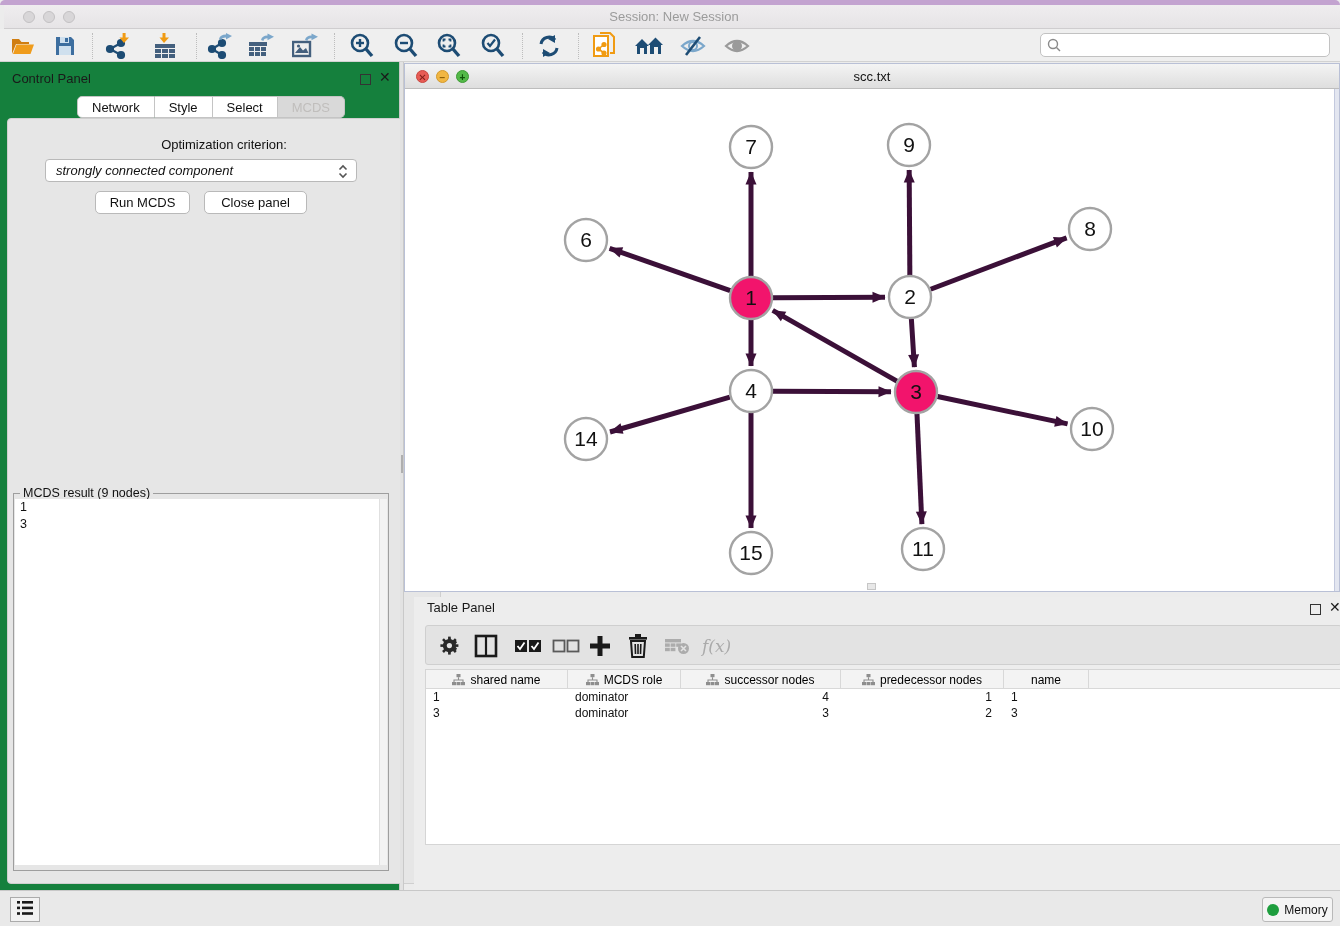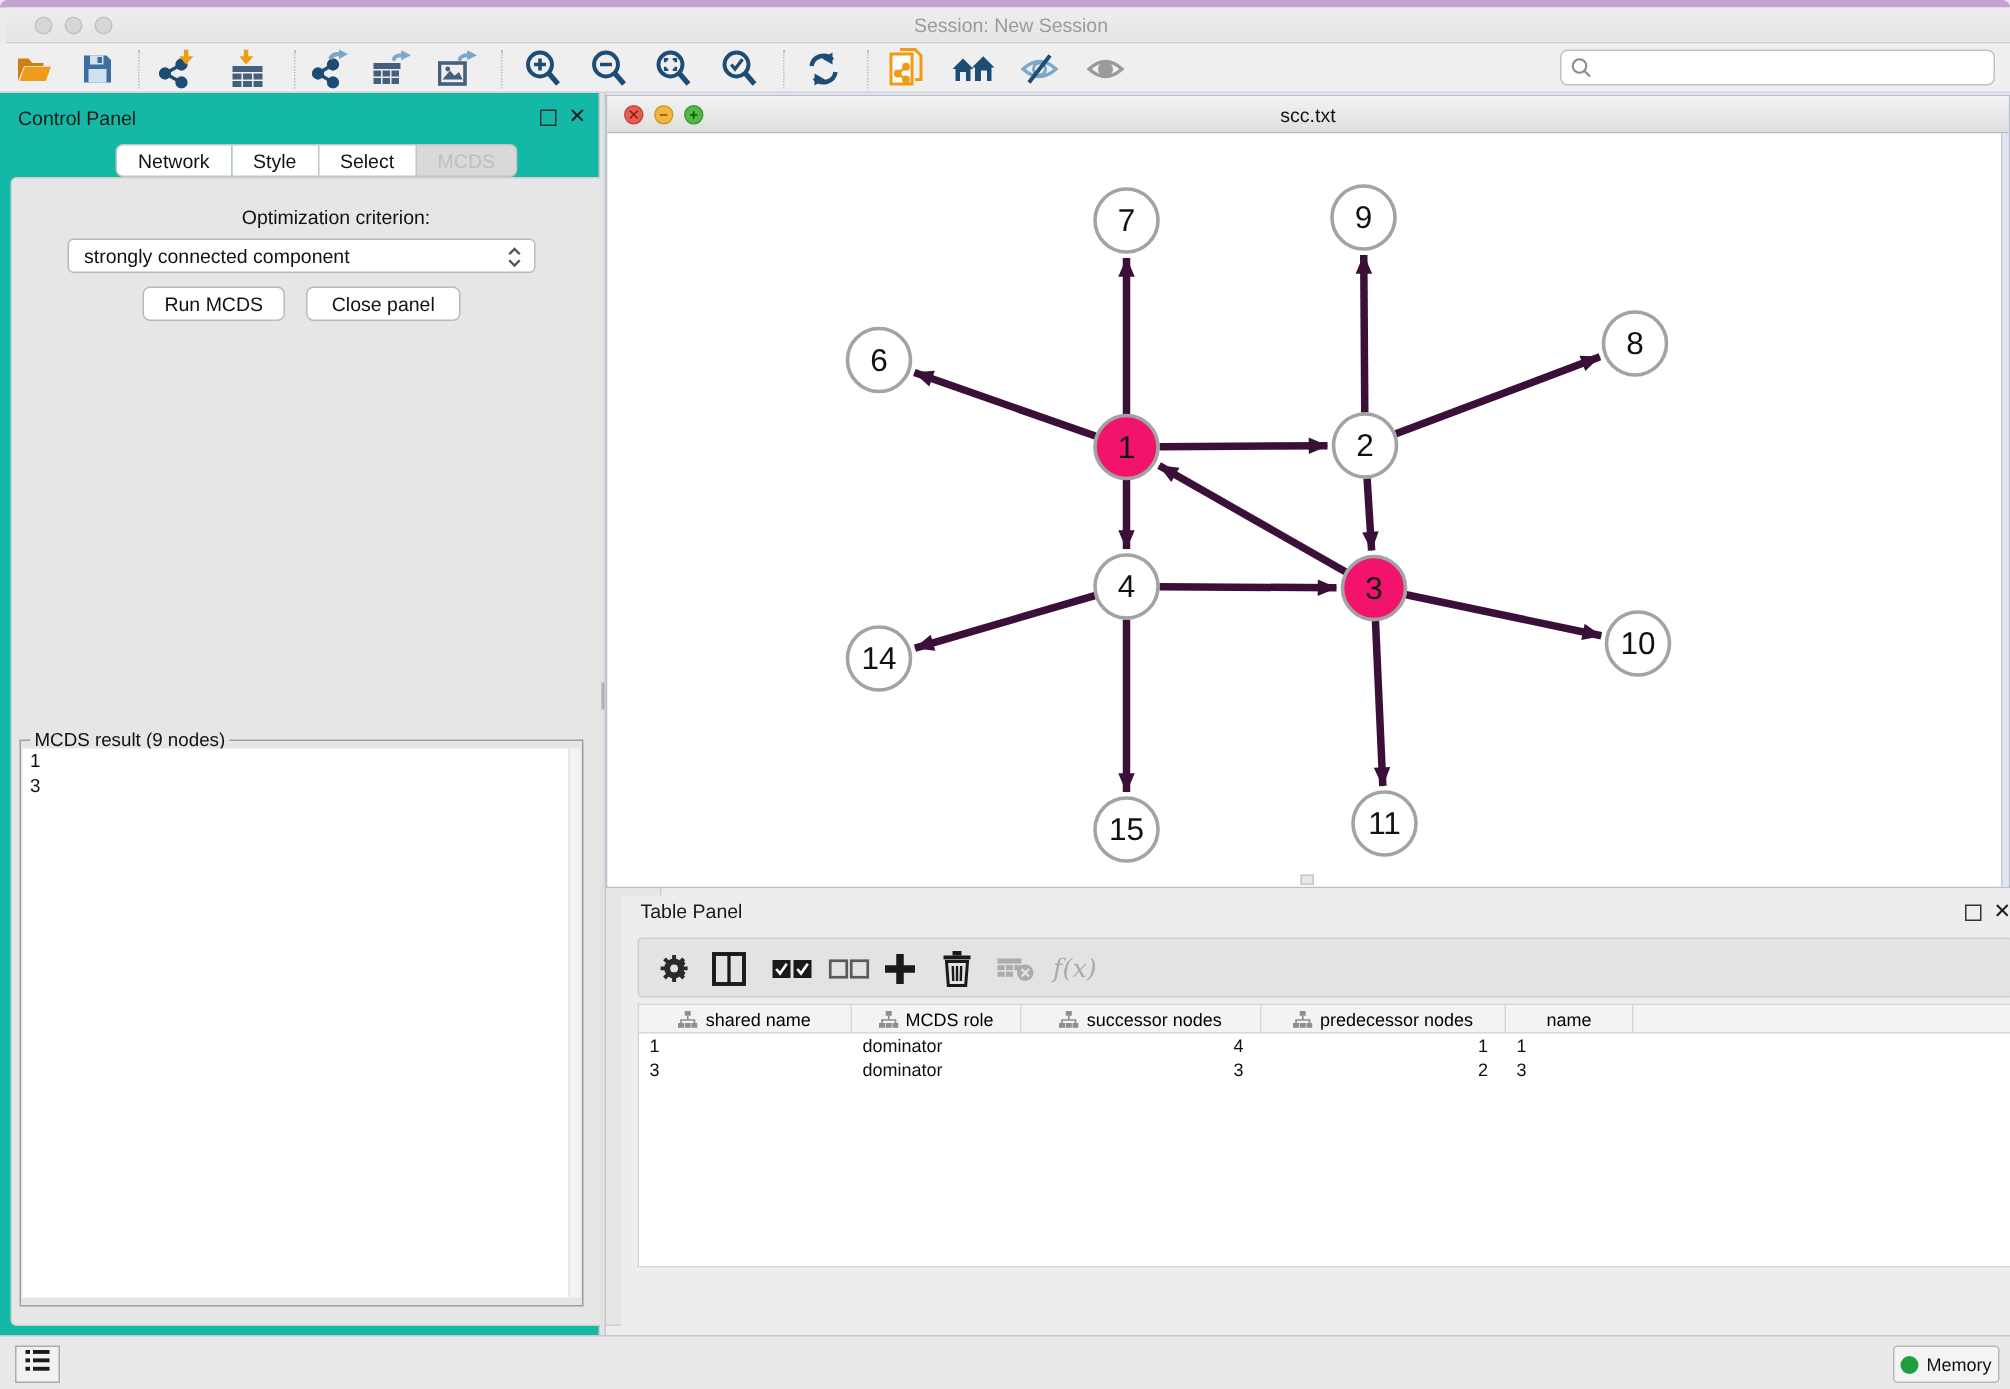--- a/index.html
+++ b/index.html
@@ -15,32 +15,32 @@
   .t-gray { background:#D8D6D8; border:1px solid #C3C1C3; }
 
   
   #main-toolbar { left:0; top:29px; width:1340px; height:33px; background:#EFEFEF; border-bottom:1px solid #D2D2D2; }
   .tb-icon { position:absolute; top:3px; width:30px; height:28px; display:flex; align-items:center; justify-content:center; }
   .tb-sep { position:absolute; top:4px; height:26px; width:0; border-left:1px dotted #BDBDBD; }
   #toolbar-search { position:absolute; left:1040px; top:4px; width:290px; height:24px; background:#FFF; border:1px solid #C2C2C2; border-radius:5px; font-size:13px; padding:0 8px 0 26px; color:#333; outline:none; }
   .search-glyph { position:absolute; left:1047px; top:9px; width:14px; height:14px; }
 
   
-  #control-panel { left:0; top:62px; width:400px; height:828px; background:#14b8a6; border-right:1px solid #C9C9C9; }
+  #control-panel { left:0; top:62px; width:400px; height:828px; background:#15803d; border-right:1px solid #C9C9C9; }
   #cp-title { left:12px; top:9px; font-size:13px; color:#1A1A1A; }
   .panel-float { width:11px; height:11px; border:1.5px solid #333; display:inline-block; }
   .panel-close { font-size:14px; font-weight:bold; color:#1A1A1A; line-height:12px; }
   .tabstrip { position:absolute; display:flex; }
   .tabseg { height:22px; line-height:21px; padding:0 14px; font-size:13px; background:#FFF; border:1px solid #C4C4C4; border-left:none; color:#111; cursor:default; white-space:nowrap; }
   .tabseg:first-child { border-left:1px solid #C4C4C4; border-radius:5px 0 0 5px; }
   .tabseg:last-child { border-radius:0 5px 5px 0; }
   .tabseg.disabled-sel { background:#D9D9D9; color:#C0BEBC; }
   #cp-inner { left:7px; top:56px; width:434px; height:766px; background:#E6E6E6; border:1px solid #CFCFCF; border-radius:4px; }
   #opt-label { width:100%; text-align:center; top:18px; font-size:13px; color:#111; }
-  #criterion-select { left:37px; top:40px; width:312px; height:23px; background:#FFF; border:1px solid #B9B9B9; border-radius:4px; font-size:13px; line-height:21px; padding-left:10px; color:#111; }
+  #criterion-select { left:37px; top:40px; width:312px; height:23px; background:#FFF; border:1px solid #B9B9B9; border-radius:4px; font-size:13px; line-height:21px; padding-left:10px; color:#111;font-style:italic; }
   .stepper { position:absolute; right:8px; top:4px; }
   .btn { position:absolute; height:23px; background:#FFF; border:1px solid #B9B9B9; border-radius:5px; font-size:13px; text-align:center; line-height:21px; color:#111; }
   #run-mcds-btn { left:87px; top:72px; width:95px; }
   #close-panel-btn { left:196px; top:72px; width:103px; }
   #result-group { left:5px; top:374px; width:376px; height:378px; border:1px solid #9E9E9E; background:#E6E6E6; }
   #result-legend { position:absolute; left:6px; top:-8px; background:#E6E6E6; padding:0 3px; font-size:12.5px; color:#111; }
   #result-list { position:absolute; left:1px; top:5px; width:366px; height:366px; background:#FFF; border-right:1px solid #E2E2E2; }
   #result-scroll { position:absolute; right:1px; top:5px; width:8px; height:366px; background:#F3F3F3; border-left:1px solid #E0E0E0; }
   .result-line { font-size:12.5px; color:#111; padding-left:5px; line-height:17px; }
 

